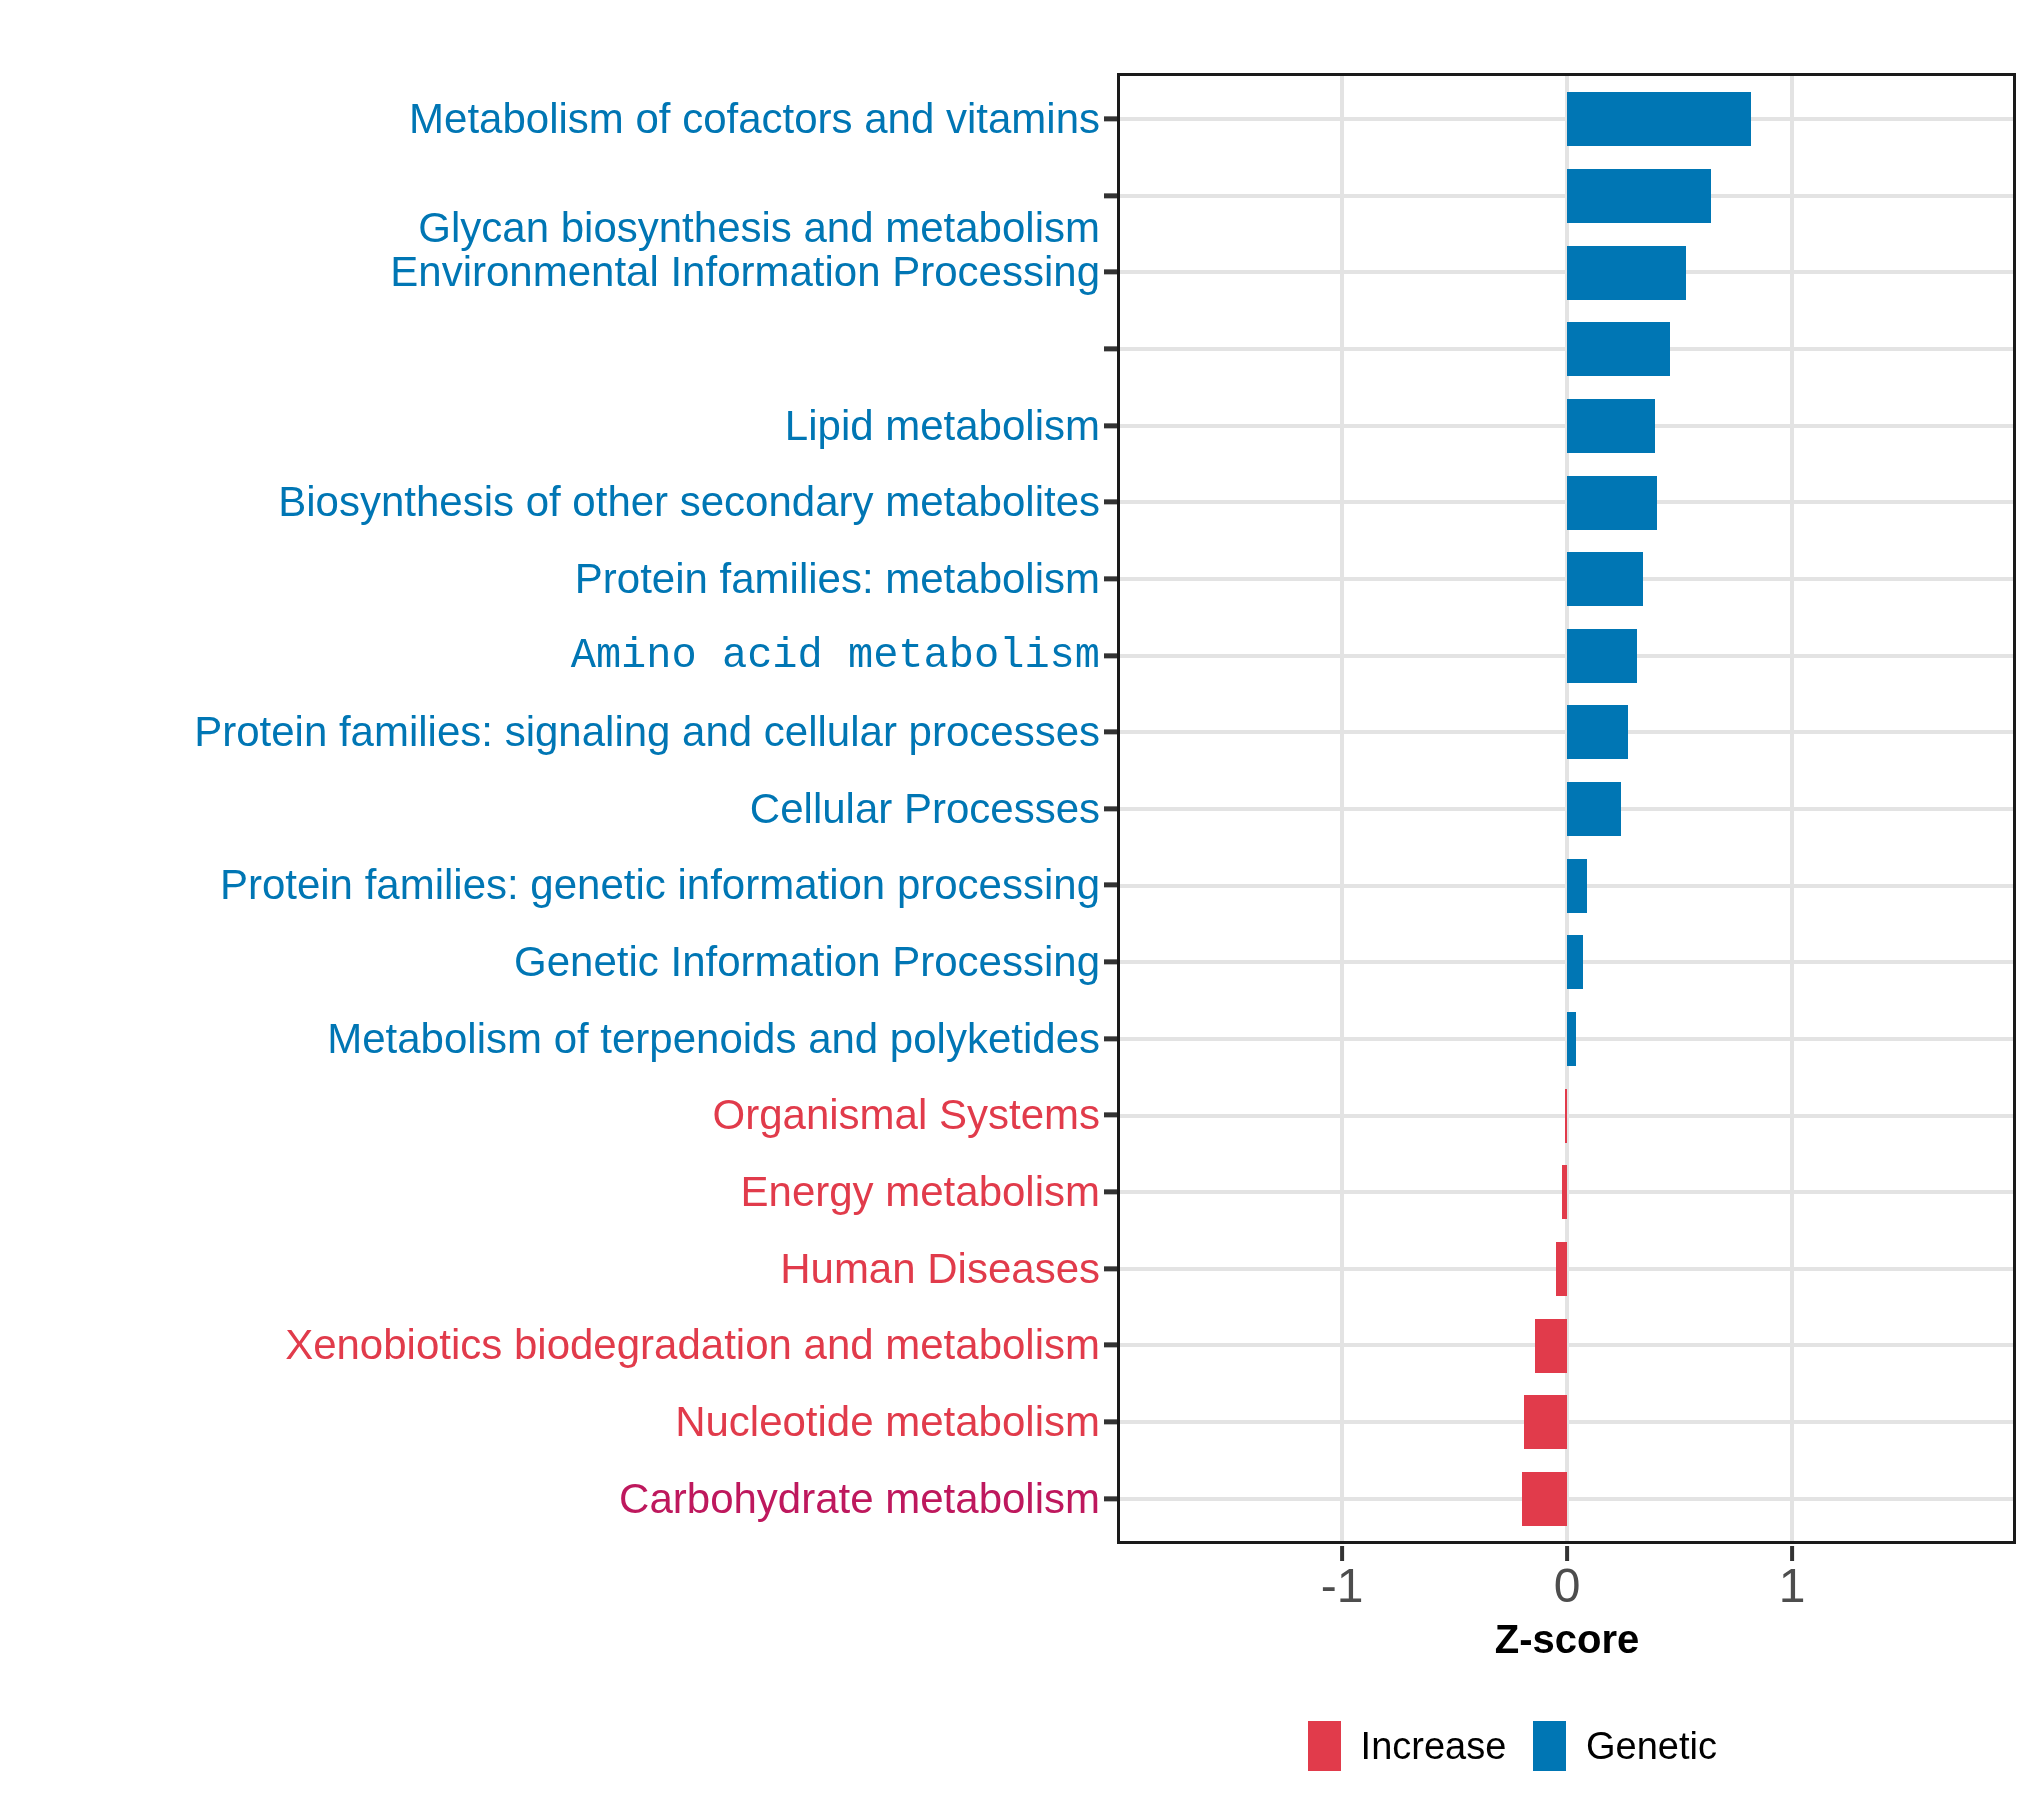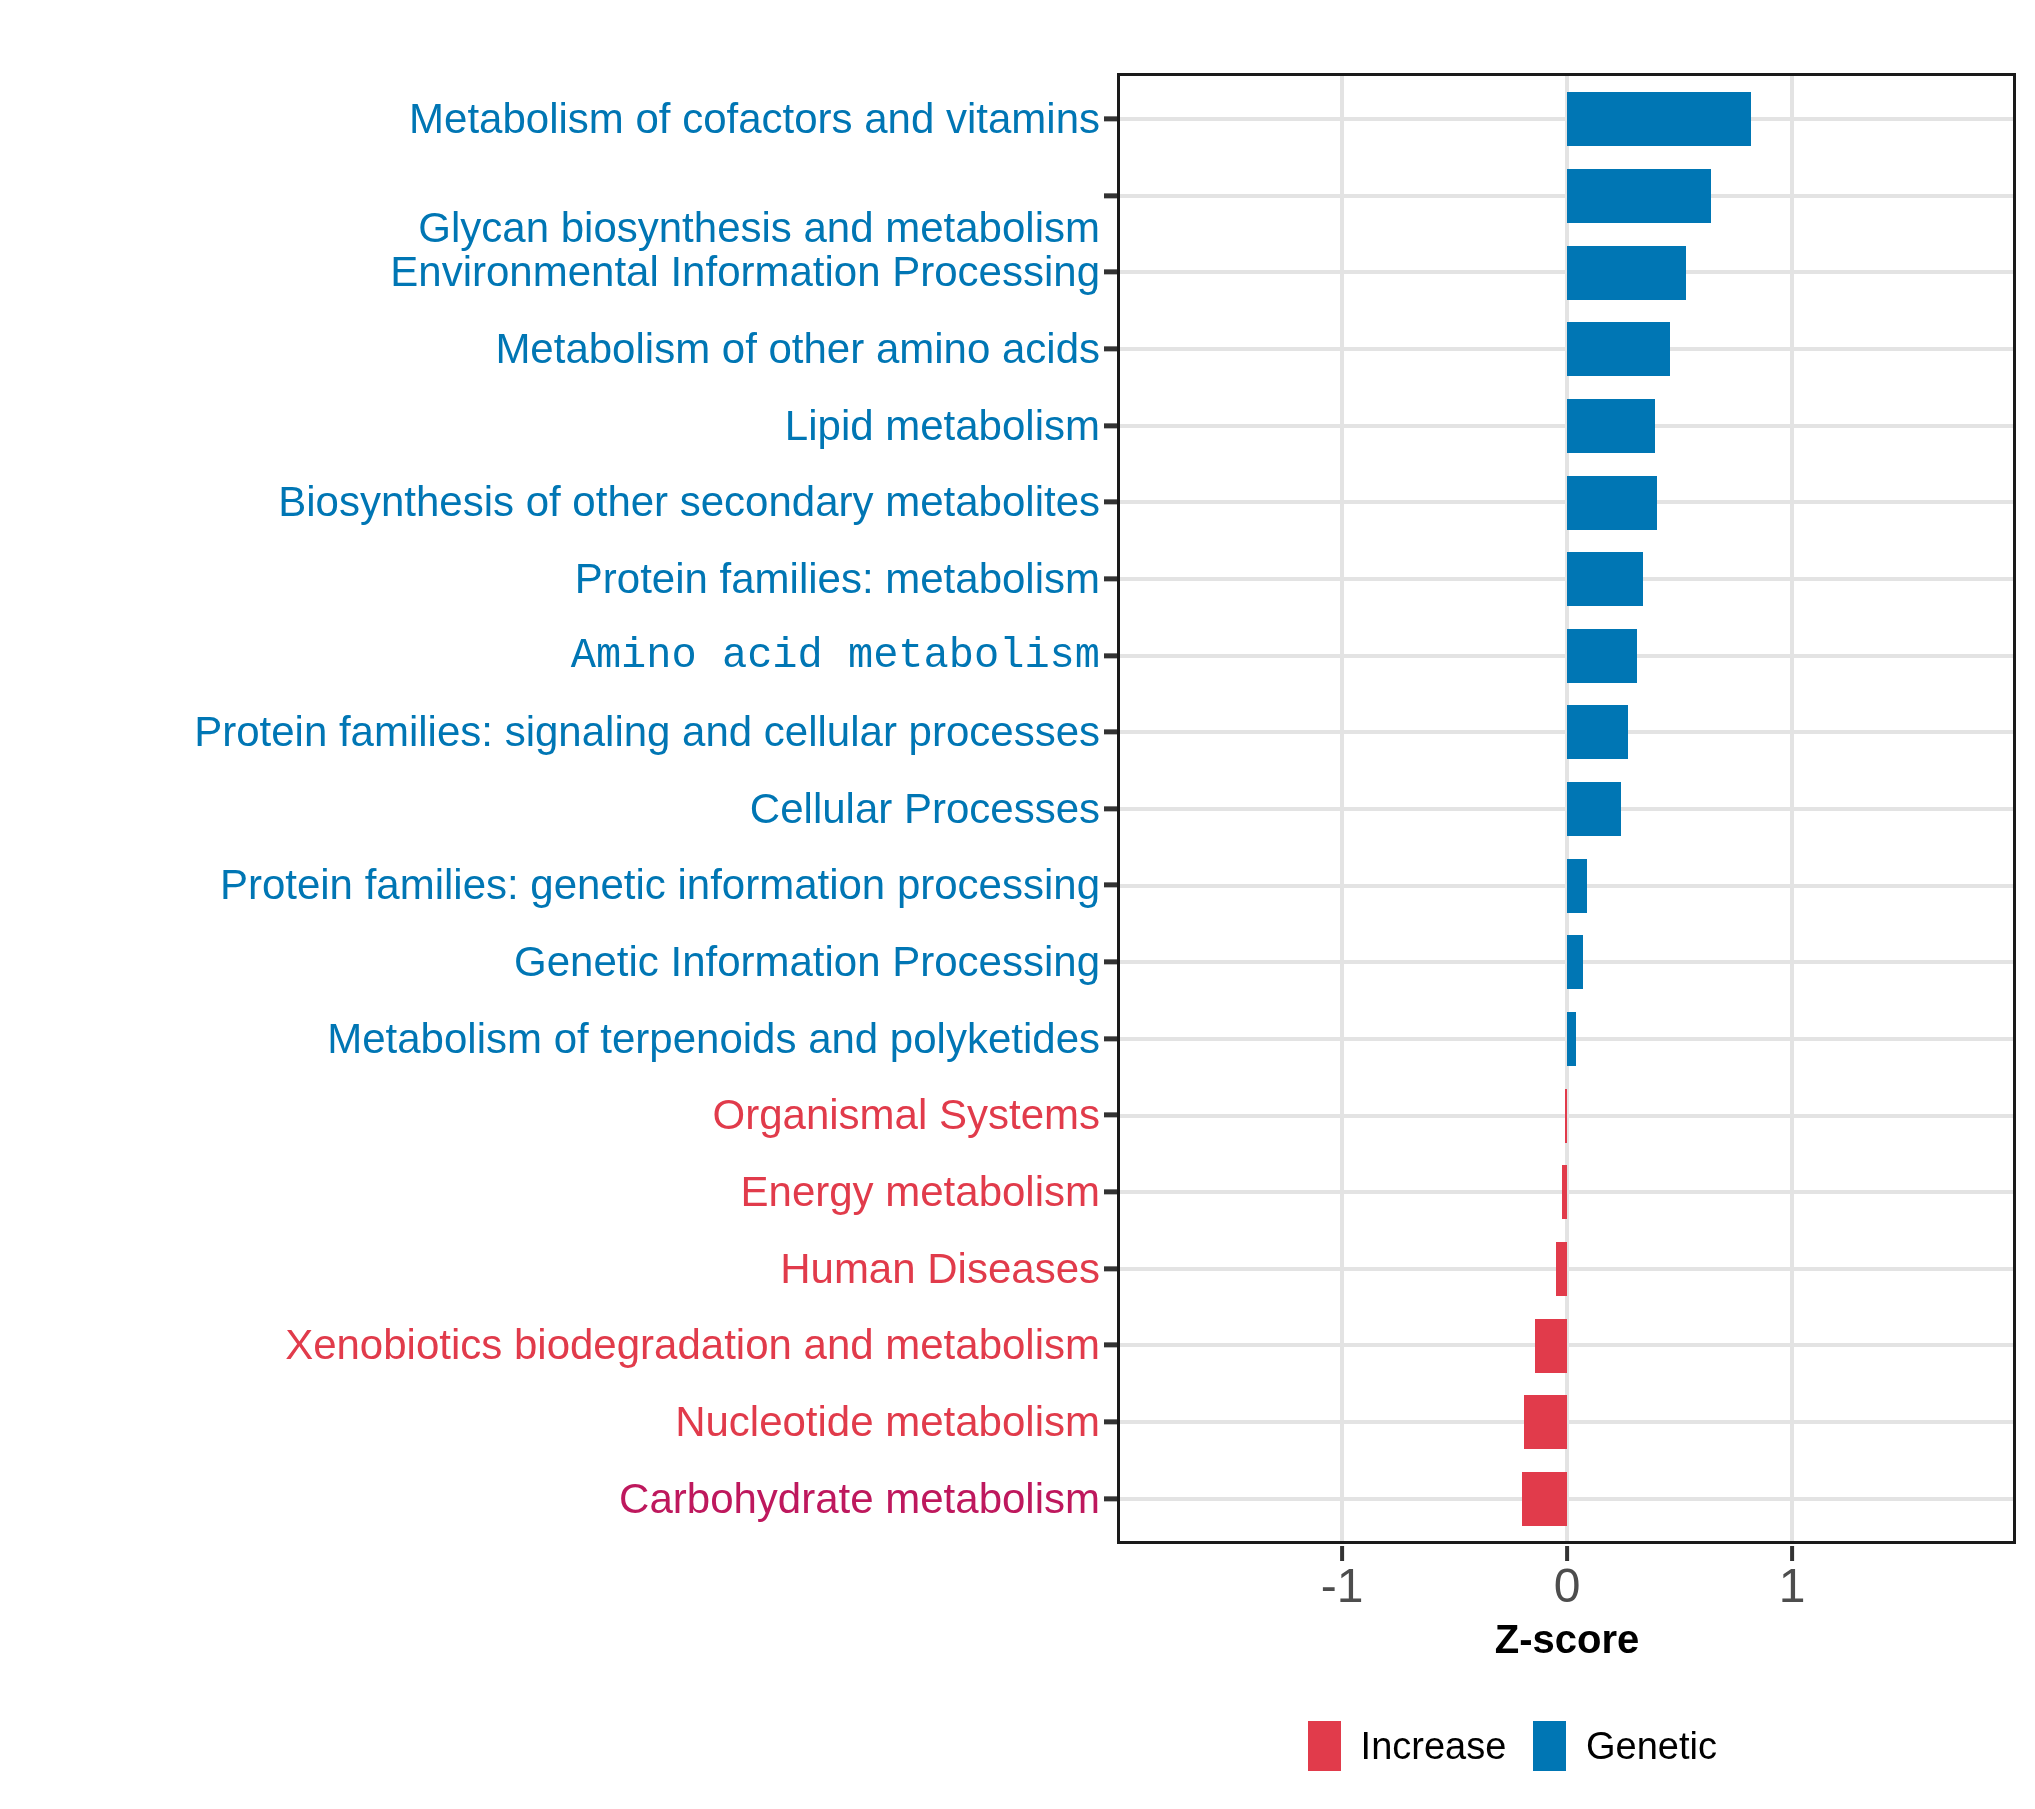--- a/index.html
+++ b/index.html
@@ -65,21 +65,20 @@
     <div class="bar" style="left: 1535px; top: 1319px; width: 31.5px; height: 54px; background: rgb(225, 59, 75);"></div>
     <div class="bar" style="left: 1524px; top: 1395px; width: 43px; height: 54px; background: rgb(225, 59, 75);"></div>
     <div class="bar" style="left: 1522px; top: 1472px; width: 45px; height: 54px; background: rgb(225, 59, 75);"></div>
     <div class="tick-y" style="left: 1104px; top: 119px;"></div>
     <div class="ylab" style="right: 935px; top: 119px; color: rgb(0, 118, 180);">Metabolism of cofactors and vitamins</div>
     <div class="tick-y" style="left: 1104px; top: 196px;"></div>
     <div class="ylab" style="right: 935px; top: 196px; color: rgb(0, 118, 180); margin-top: 32px;">Glycan biosynthesis and metabolism</div>
     <div class="tick-y" style="left: 1104px; top: 272px;"></div>
     <div class="ylab" style="right: 935px; top: 272px; color: rgb(0, 118, 180);">Environmental Information Processing</div>
     <div class="tick-y" style="left: 1104px; top: 349px;"></div>
-    <div class="ylab" style="right: 935px; top: 349px; color: rgb(0, 118, 180);">Metabolism of other amino acids</div>
     <div class="tick-y" style="left: 1104px; top: 426px;"></div>
     <div class="ylab" style="right: 935px; top: 426px; color: rgb(0, 118, 180);">Lipid metabolism</div>
     <div class="tick-y" style="left: 1104px; top: 502px;"></div>
     <div class="ylab" style="right: 935px; top: 502px; color: rgb(0, 118, 180);">Biosynthesis of other secondary metabolites</div>
     <div class="tick-y" style="left: 1104px; top: 579px;"></div>
     <div class="ylab" style="right: 935px; top: 579px; color: rgb(0, 118, 180);">Protein families: metabolism</div>
     <div class="tick-y" style="left: 1104px; top: 656px;"></div>
     <div class="ylab" style="right: 935px; top: 656px; color: rgb(0, 118, 180); font-family: Liberation Mono, monospace;">Amino acid metabolism</div>
     <div class="tick-y" style="left: 1104px; top: 732px;"></div>
     <div class="ylab" style="right: 935px; top: 732px; color: rgb(0, 118, 180);">Protein families: signaling and cellular processes</div>

